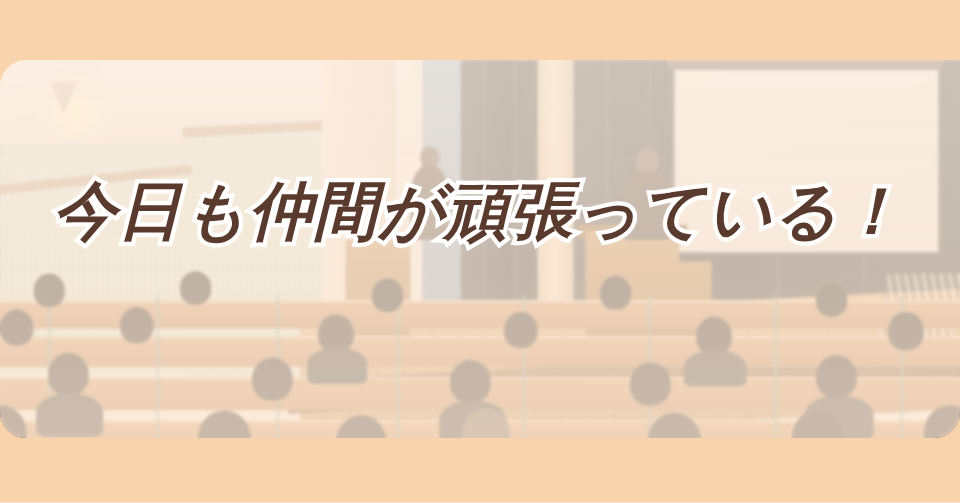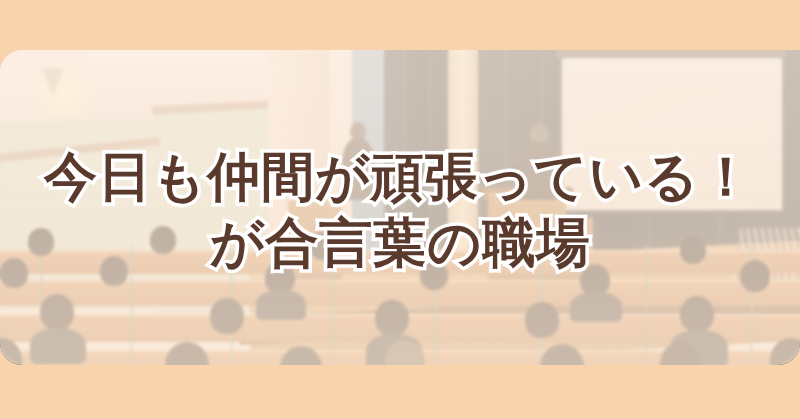--- a/index.html
+++ b/index.html
@@ -296,20 +296,21 @@
     font-weight: 700;
     font-size: 53px;
     line-height: 1;
     letter-spacing: 1px;
     color: #5a3a2c;
     -webkit-text-stroke: 7px #ffffff;
     paint-order: stroke fill;
     text-shadow:
       0 0 2px rgba(255,255,255,.9),
       0 0 6px rgba(255,255,255,.55);
+    font-style: italic;
   }
   .line-1 { left: 44px;  top: 150px; }
   .line-2 { left: 210px; top: 216px; }
 </style>
 </head>
 <body>
 
 <div id="banner">
 
   <div class="photo-plate">
@@ -413,16 +414,15 @@
       </div>
 
       <div class="blurlayer"></div>
       <div class="wash"></div>
       <div class="wash2"></div>
     </div>
   </div>
 
   <div class="headline">
     <div class="line line-1">今日も仲間が頑張っている！</div>
-    <div class="line line-2">が合言葉の職場</div>
   </div>
 
 </div>
 
 </body></html>

